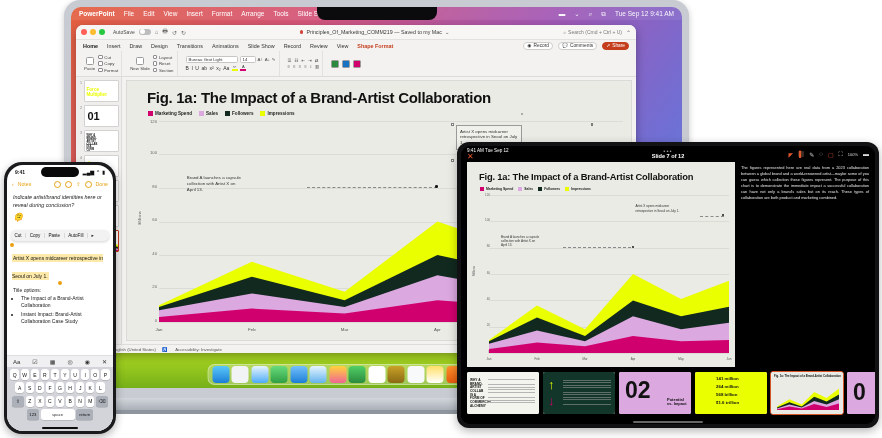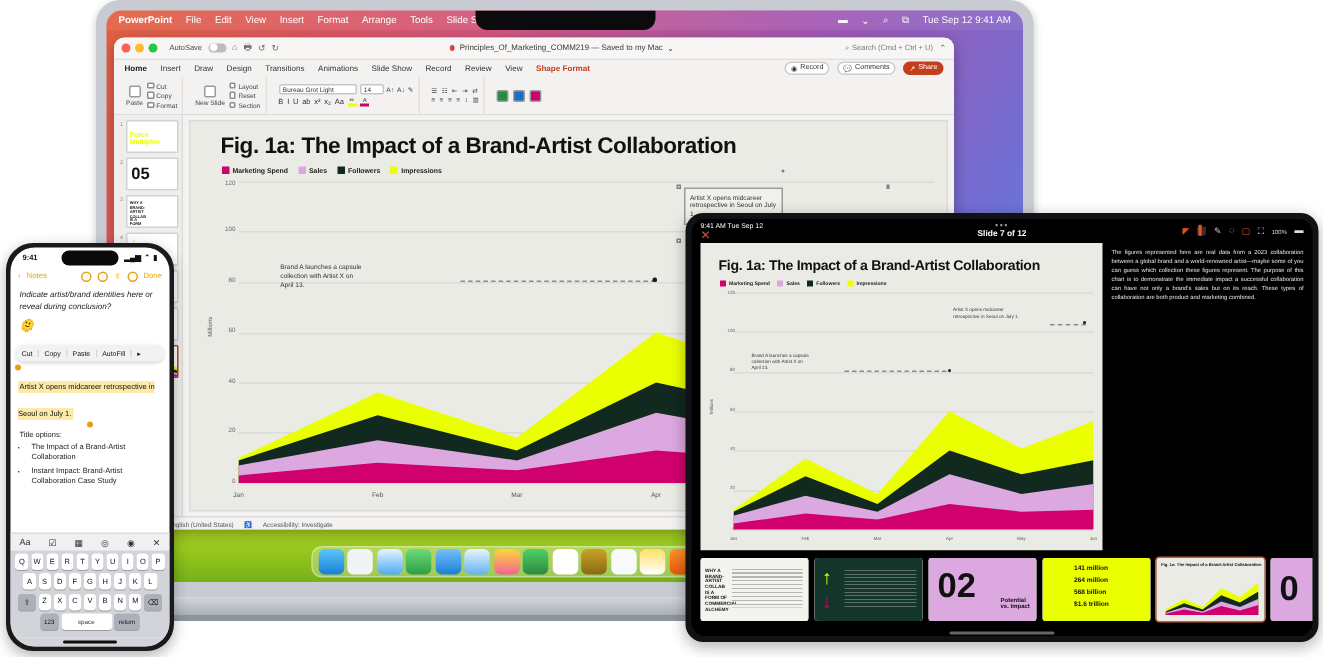--- a/index.html
+++ b/index.html
@@ -387,21 +387,21 @@
                 <span class="th-img">
                   <span class="tslide t-green">
                     <span style="position:absolute;left:2px;top:6px;color:#eaff00;font-size:4.6px;font-weight:bold;">Force Multiplier</span>
                   </span>
                 </span>
               </div>
               <div class="th">
                 <span class="th-no">2</span>
                 <span class="th-img">
                   <span class="tslide t-purple">
-                    <span style="position:absolute;left:3px;top:5px;font-size:11px;font-weight:bold;color:#111;line-height:11px;">05</span>
+                    <span style="position:absolute;left:3px;top:5px;font-size:11px;font-weight:bold;color:#111;line-height:11px;">01</span>
                     
                   </span>
                 </span>
               </div>
               <div class="th">
                 <span class="th-no">3</span>
                 <span class="th-img">
                   <span class="tslide t-white">
                     <span style="position:absolute;left:2px;top:4px;width:9px;font-size:2.6px;font-weight:bold;color:#111;line-height:1.1;">WHY A BRAND-ARTIST COLLAB IS A FORM OF COMMERCIAL ALCHEMY</span>
                     <span style="position:absolute;left:13px;top:4px;right:2px;height:15px;background:repeating-linear-gradient(#bbb 0 .6px,transparent .6px 2px);"></span>

